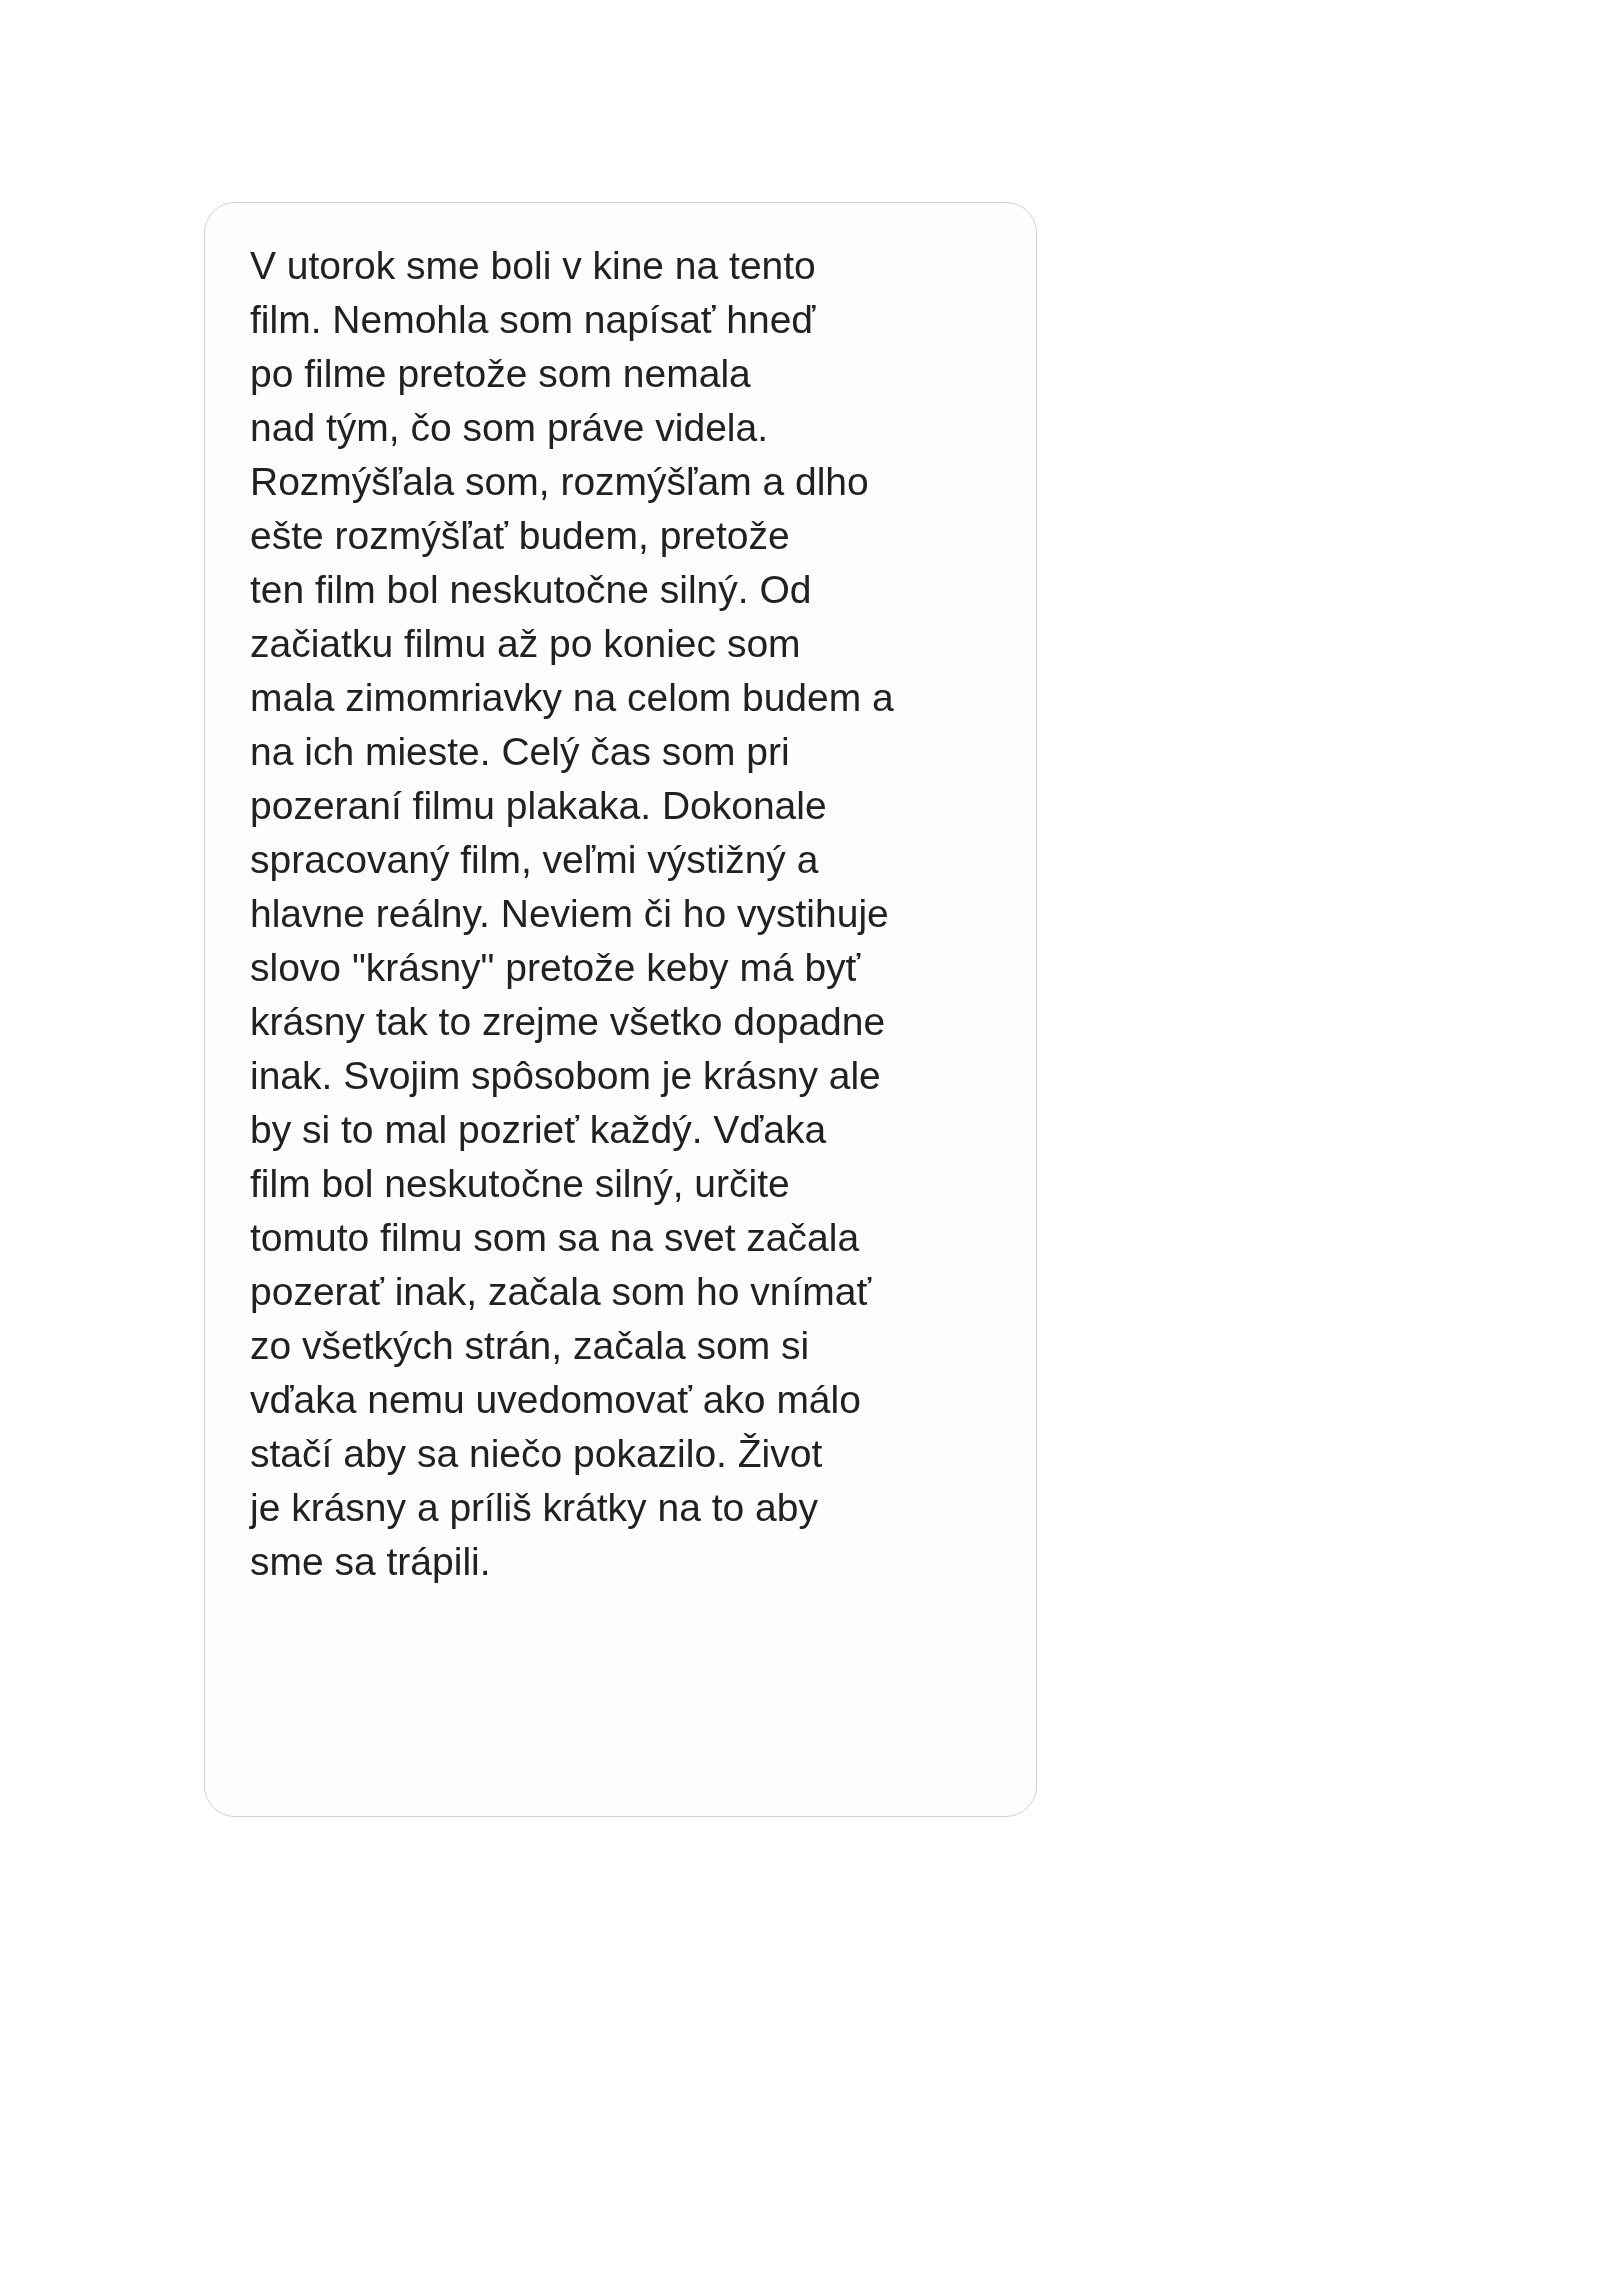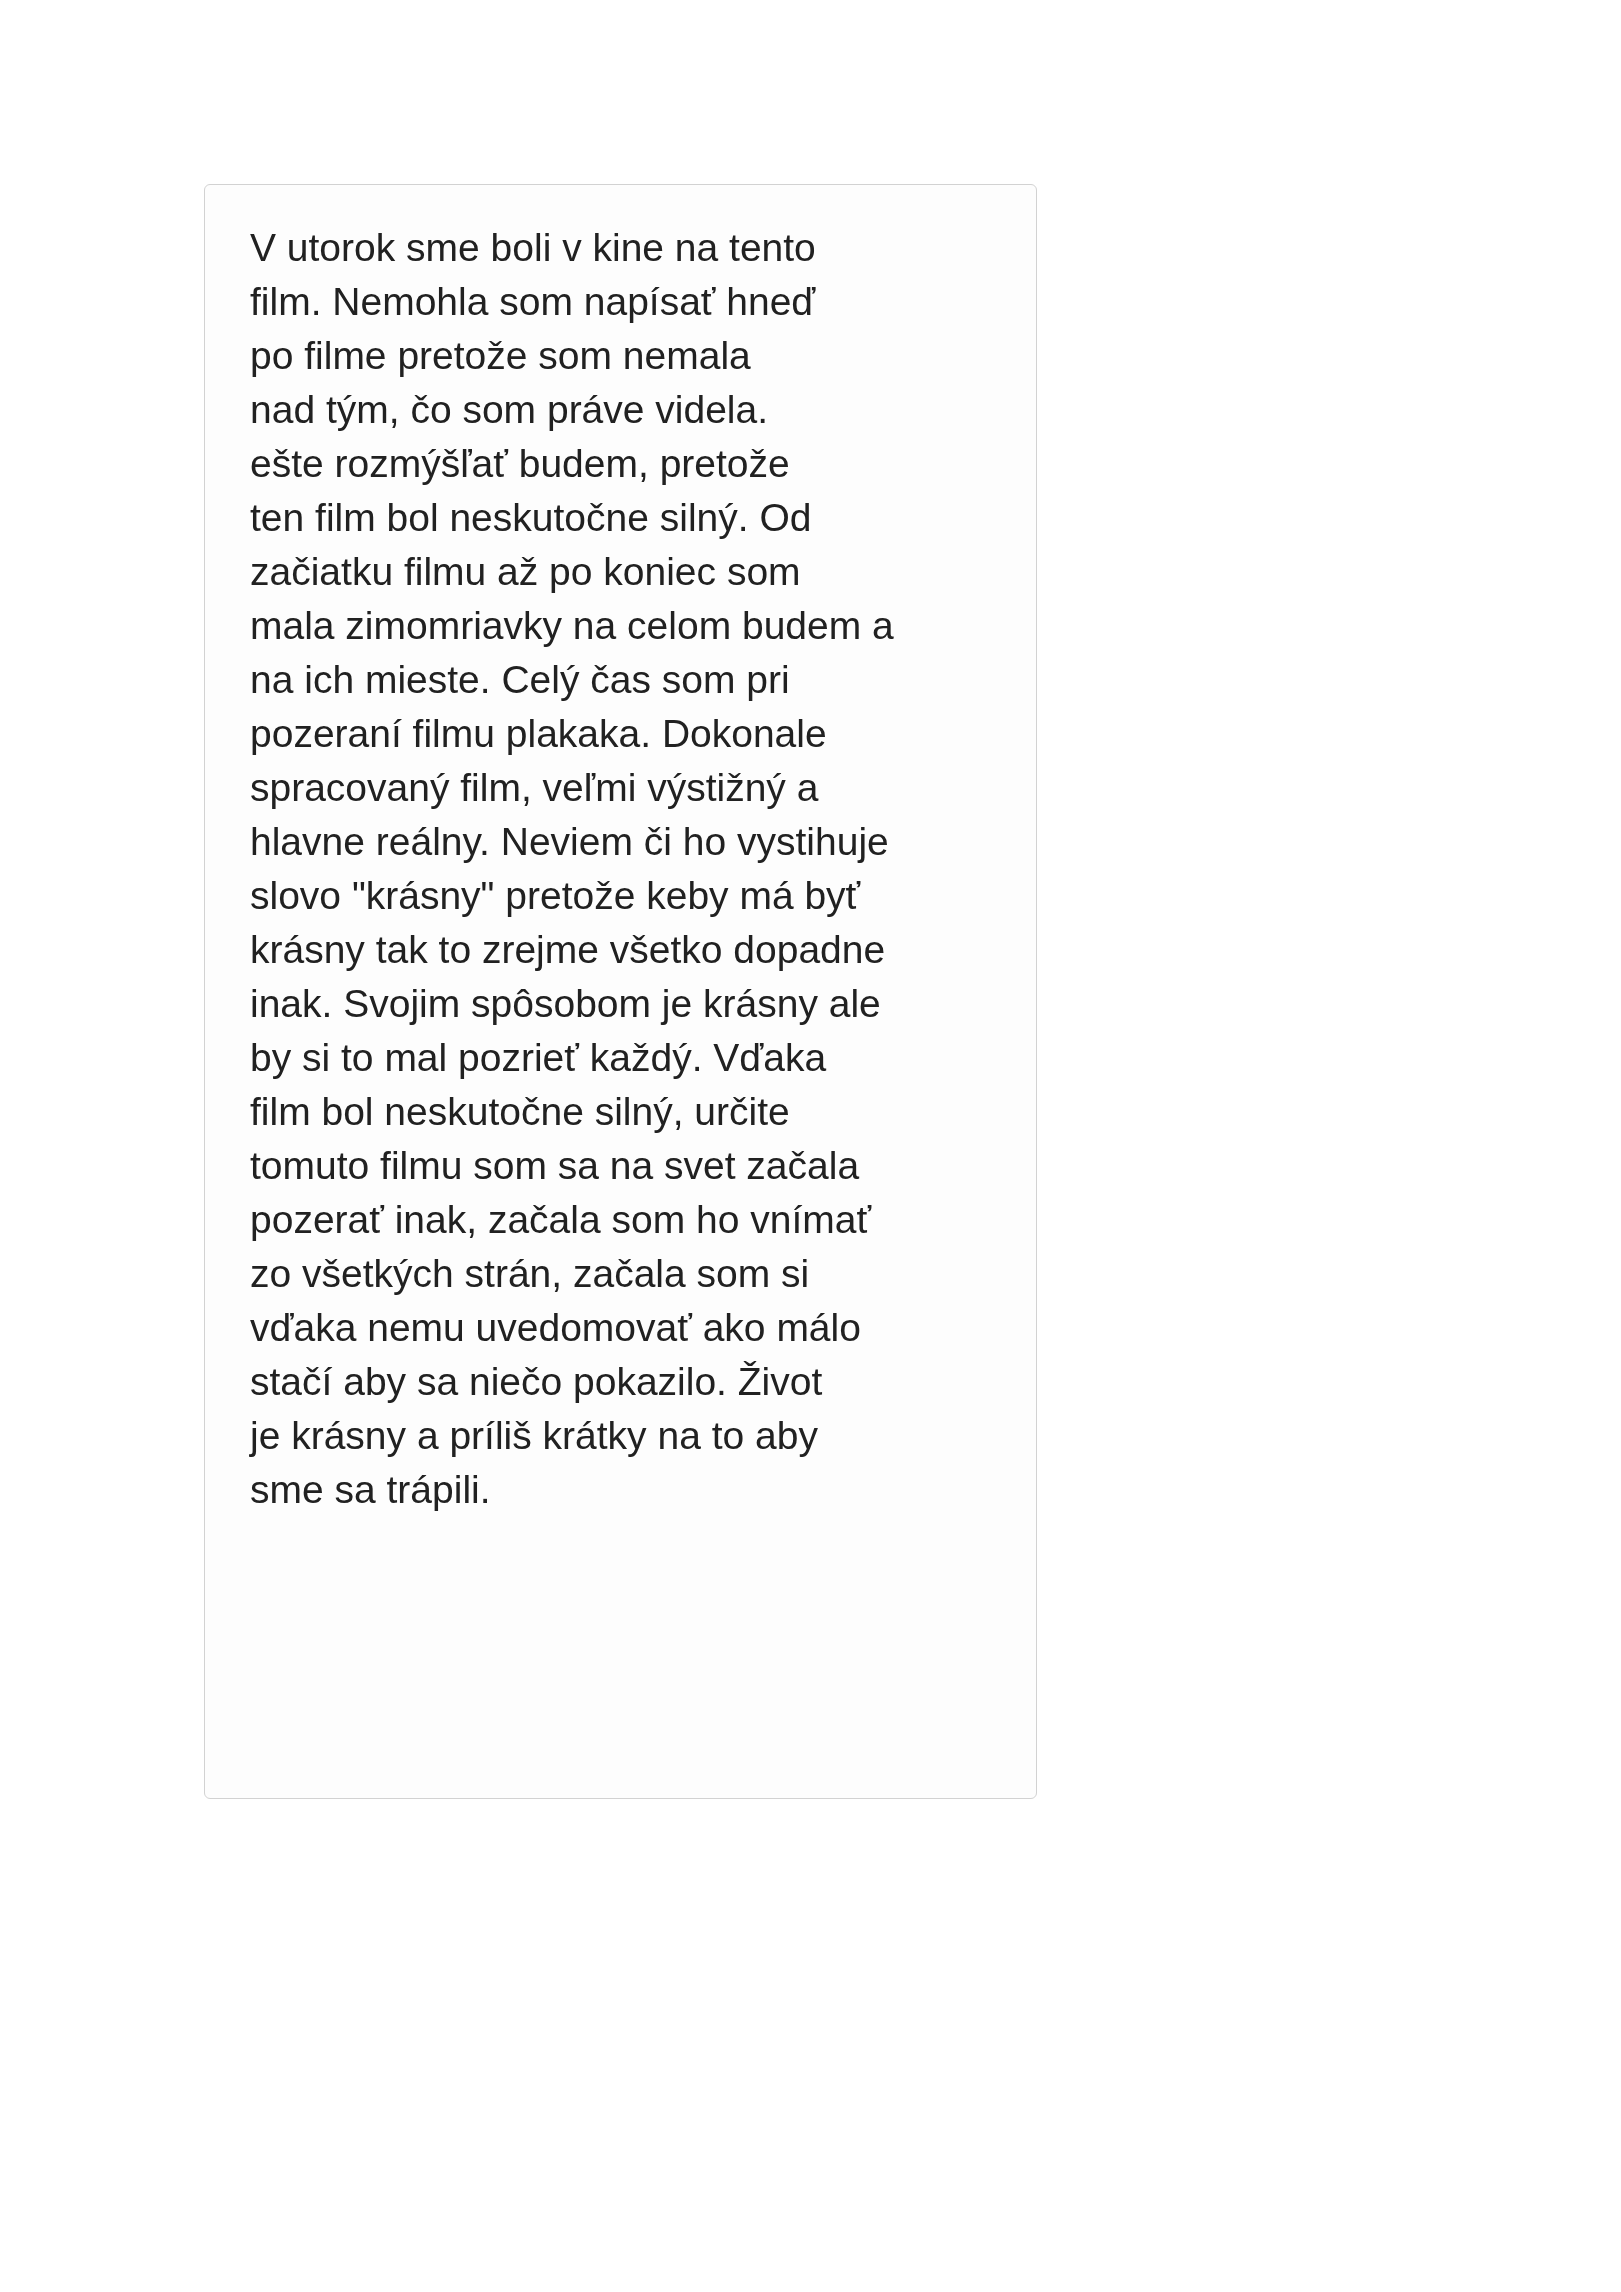--- a/index.html
+++ b/index.html
@@ -10,27 +10,27 @@
     width: 1622px;
     height: 2293px;
     background: var(--page-bg, #ffffff);
     font-family: "Liberation Sans", "DejaVu Sans", sans-serif;
     position: relative;
     overflow: hidden;
   }
   .bubble {
     position: absolute;
     left: 204px;
-    top: 184px;
+    top: 202px;
     width: 833px;
     height: 1615px;
     box-sizing: border-box;
     background: var(--bubble-bg, #fdfdfd);
     border: 1.8px solid var(--bubble-border, #d2d2d2);
-    border-radius: 6px;
+    border-radius: 31px;
     padding: 36px 21.5px 0 45px;
     overflow: hidden;
   }
   .message-text {
     color: var(--text-color, #212121);
   }
   .line {
     font-size: 39px;
     line-height: 54px;
     white-space: pre;
@@ -39,20 +39,21 @@
 </style>
 </head>
 <body>
 
 <div class="bubble">
   <div class="message-text">
       <div class="line">V utorok sme boli v kine na tento</div>
       <div class="line">film. Nemohla som napísať hneď</div>
       <div class="line">po filme pretože som nemala</div>
       <div class="line">nad tým, čo som práve videla.</div>
+      <div class="line">Rozmýšľala som, rozmýšľam a dlho</div>
       <div class="line">ešte rozmýšľať budem, pretože</div>
       <div class="line">ten film bol neskutočne silný. Od</div>
       <div class="line">začiatku filmu až po koniec som</div>
       <div class="line">mala zimomriavky na celom budem a</div>
       <div class="line">na ich mieste. Celý čas som pri</div>
       <div class="line">pozeraní filmu plakaka. Dokonale</div>
       <div class="line">spracovaný film, veľmi výstižný a</div>
       <div class="line">hlavne reálny. Neviem či ho vystihuje</div>
       <div class="line">slovo "krásny" pretože keby má byť</div>
       <div class="line">krásny tak to zrejme všetko dopadne</div>

